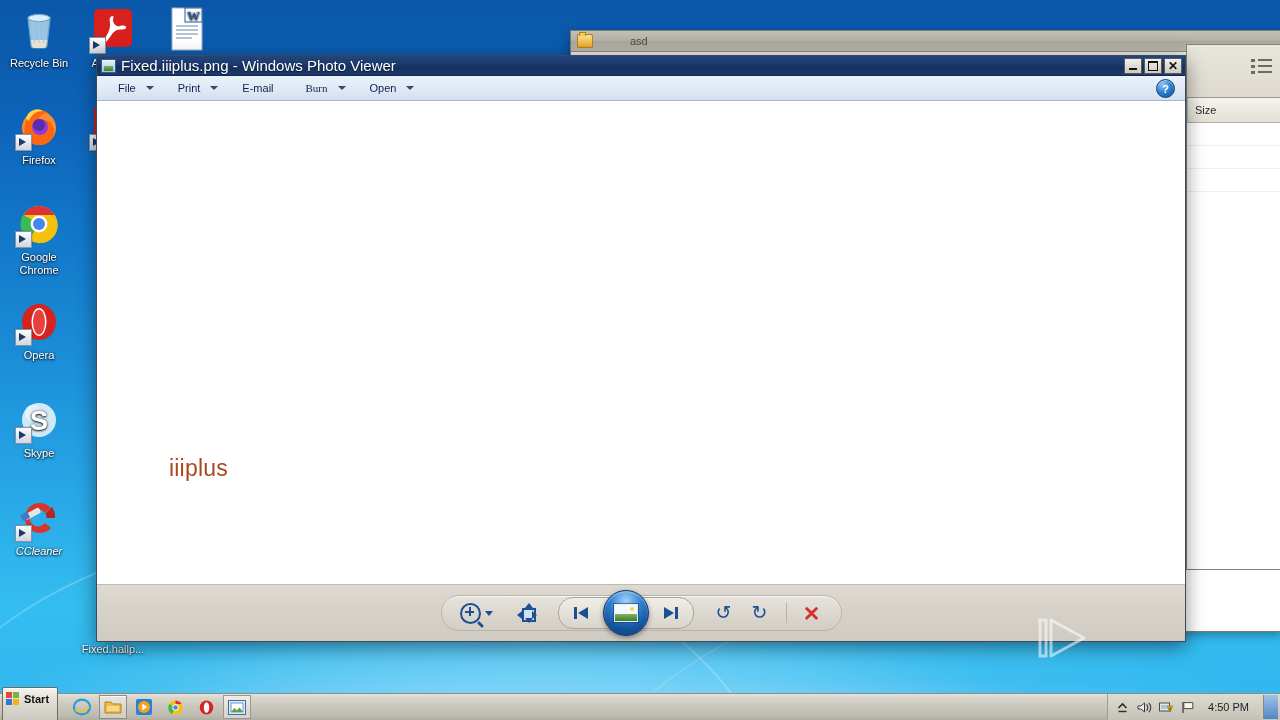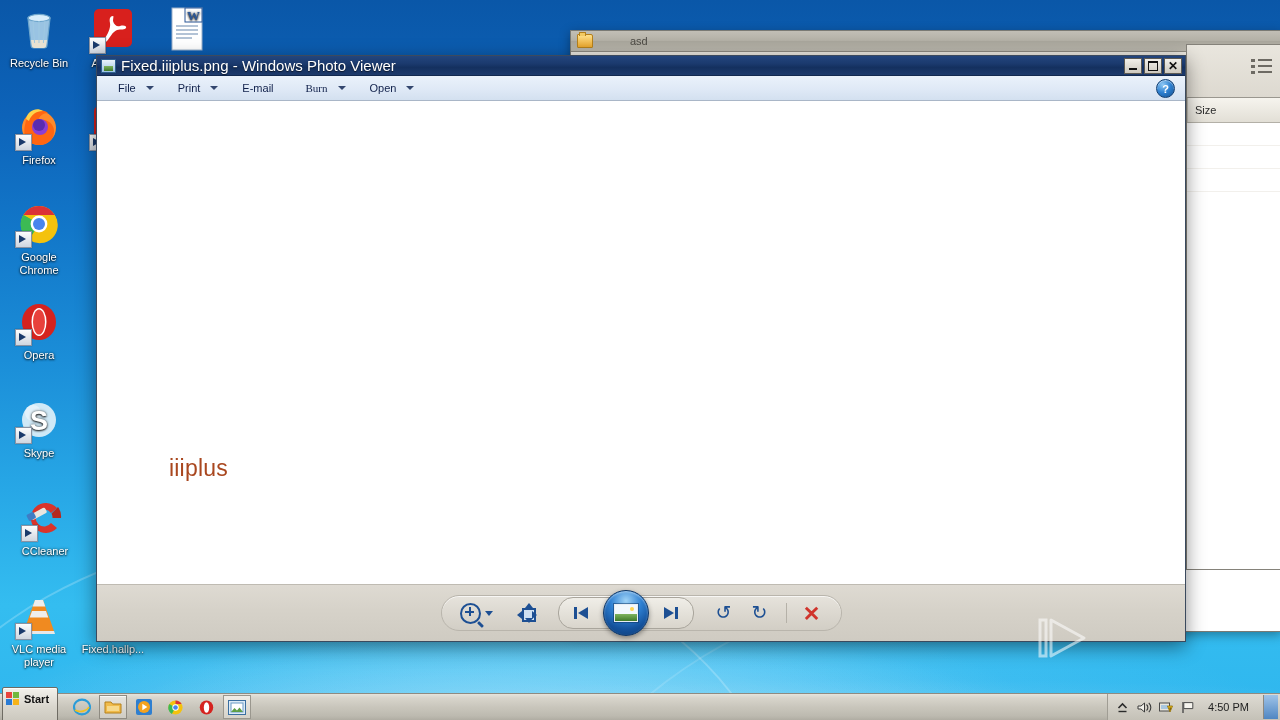--- a/index.html
+++ b/index.html
@@ -423,45 +423,33 @@
       <svg width="48" height="48" viewBox="0 0 48 48">
         <circle cx="24" cy="24" r="17" fill="#cfe9f7"></circle>
         <circle cx="18" cy="17" r="8" fill="#e3f2fb"></circle>
         <text x="24" y="34" font-family="Liberation Sans, sans-serif" font-size="27" font-weight="bold" fill="#ffffff" text-anchor="middle">S</text>
       </svg>
       <div class="shortcut-arrow"></div>
     </div>
     <div>Skype</div>
   </div>
 
-  <div class="dicon" style="left:8px; top:494px;">
+  <div class="dicon" style="left:2px; top:494px;font-style:italic;">
     <div class="glyph">
       <svg width="48" height="48" viewBox="0 0 48 48">
         <path d="M36 14 A15 15 0 1 0 36 34 L30 29 A8.5 8.5 0 1 1 30 19 Z" fill="#d9342b"></path>
         <path d="M37 13 A15.5 15.5 0 0 1 40 24 L31.5 24 A8 8 0 0 0 30.5 19.5 Z" fill="#b5281f"></path>
         <rect x="9" y="17" width="17" height="6" rx="2" fill="#e8e6e0" transform="rotate(-28 17 20)"></rect>
         <rect x="6" y="19" width="8" height="7" rx="1.5" fill="#3f7cc4" transform="rotate(-28 10 22)"></rect>
       </svg>
       <div class="shortcut-arrow"></div>
     </div>
     <div>CCleaner</div>
   </div>
 
-  <div class="dicon" style="left:2px; top:592px;">
-    <div class="glyph">
-      <svg width="48" height="48" viewBox="0 0 48 48">
-        <path d="M20 8 h8 l11 31 h-30 Z" fill="#f08a20"></path>
-        <path d="M20 8 h8 l2.3 6.5 h-12.6 Z" fill="#eeeeee"></path>
-        <path d="M17 19 h14 l2.3 6.5 h-18.6 Z" fill="#eeeeee"></path>
-        <path d="M9 39 h30 l1 3 h-32 Z" fill="#e8e8e8"></path>
-      </svg>
-      <div class="shortcut-arrow"></div>
-    </div>
-    <div>VLC media player</div>
-  </div>
 
   <div class="dicon" style="left:76px; top:6px;">
     <div class="glyph">
       <svg width="48" height="48" viewBox="0 0 48 48">
         <rect x="5" y="3" width="38" height="38" rx="5" fill="#d8201d"></rect>
         <path d="M24 10 c-3 0 -4 3 -3 7 c1 5 -3 13 -6 16 c-2 2 1 4 3 2 c3 -3 5 -9 10 -11 c4 -1 8 0 9 -2 c1 -2 -2 -3 -6 -2 c-3 1 -6 -1 -7 -5 c0 -3 1 -5 0 -5z" fill="#ffffff"></path>
       </svg>
       <div class="shortcut-arrow"></div>
     </div>
     <div>A... Re...</div>

